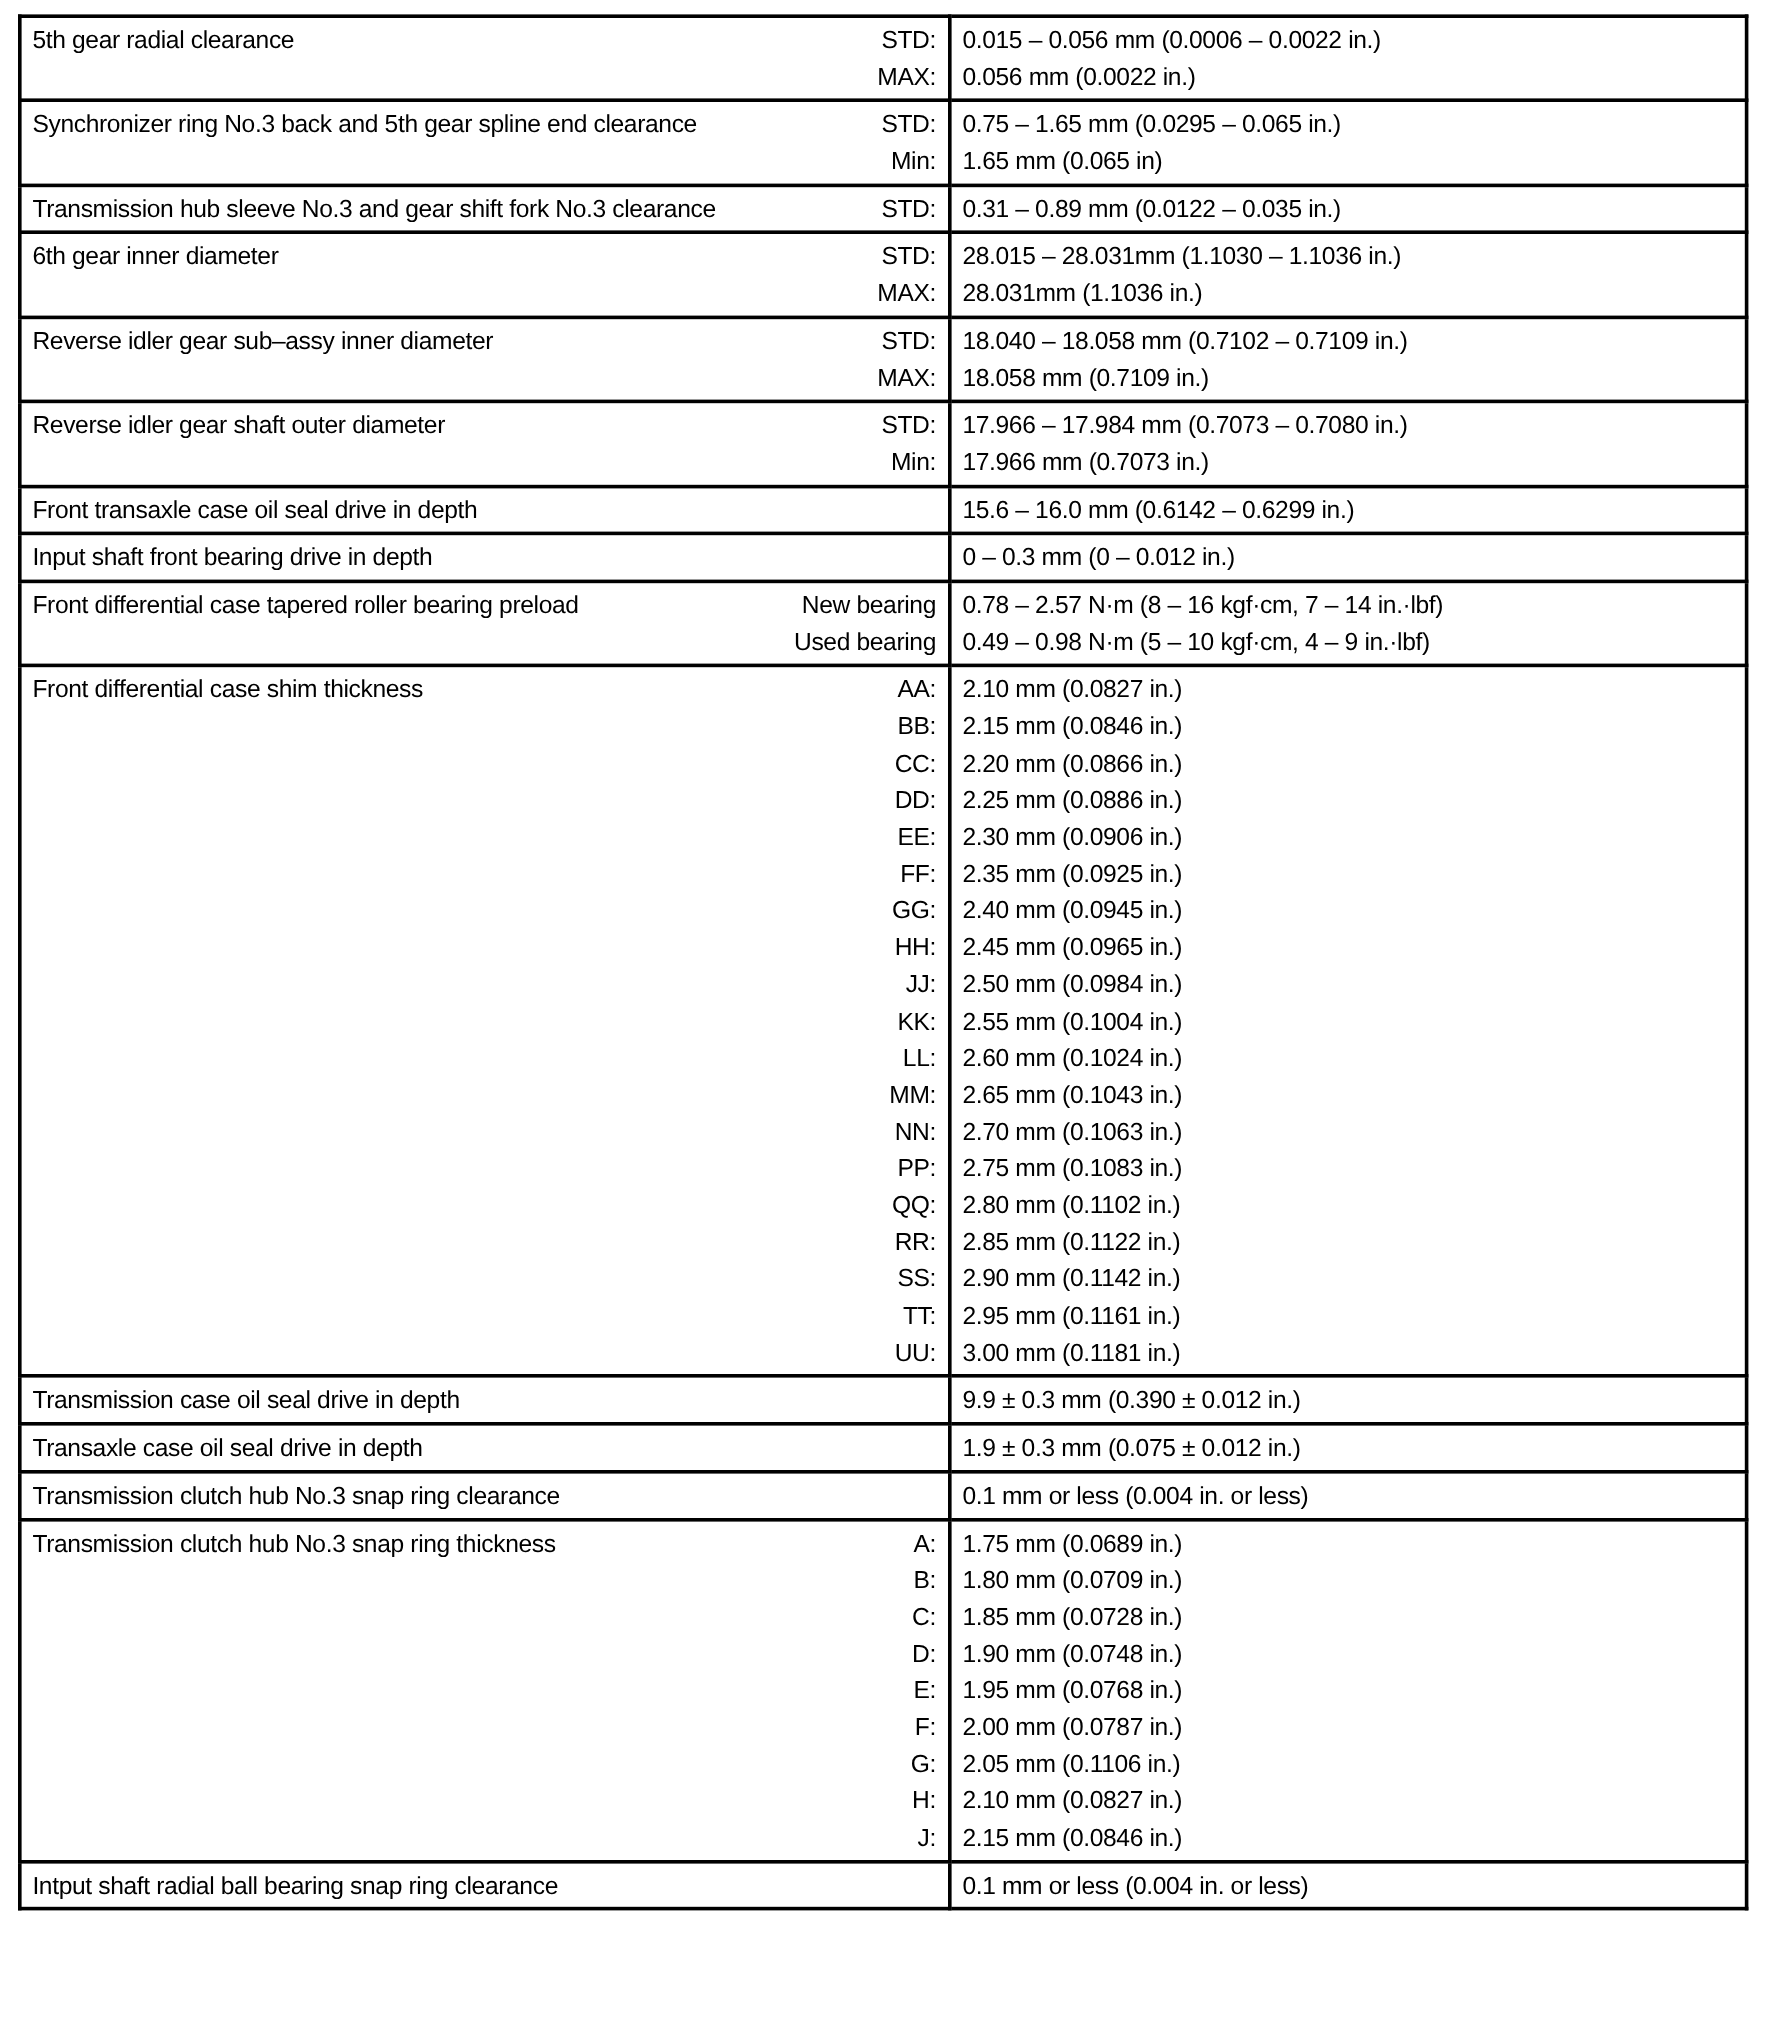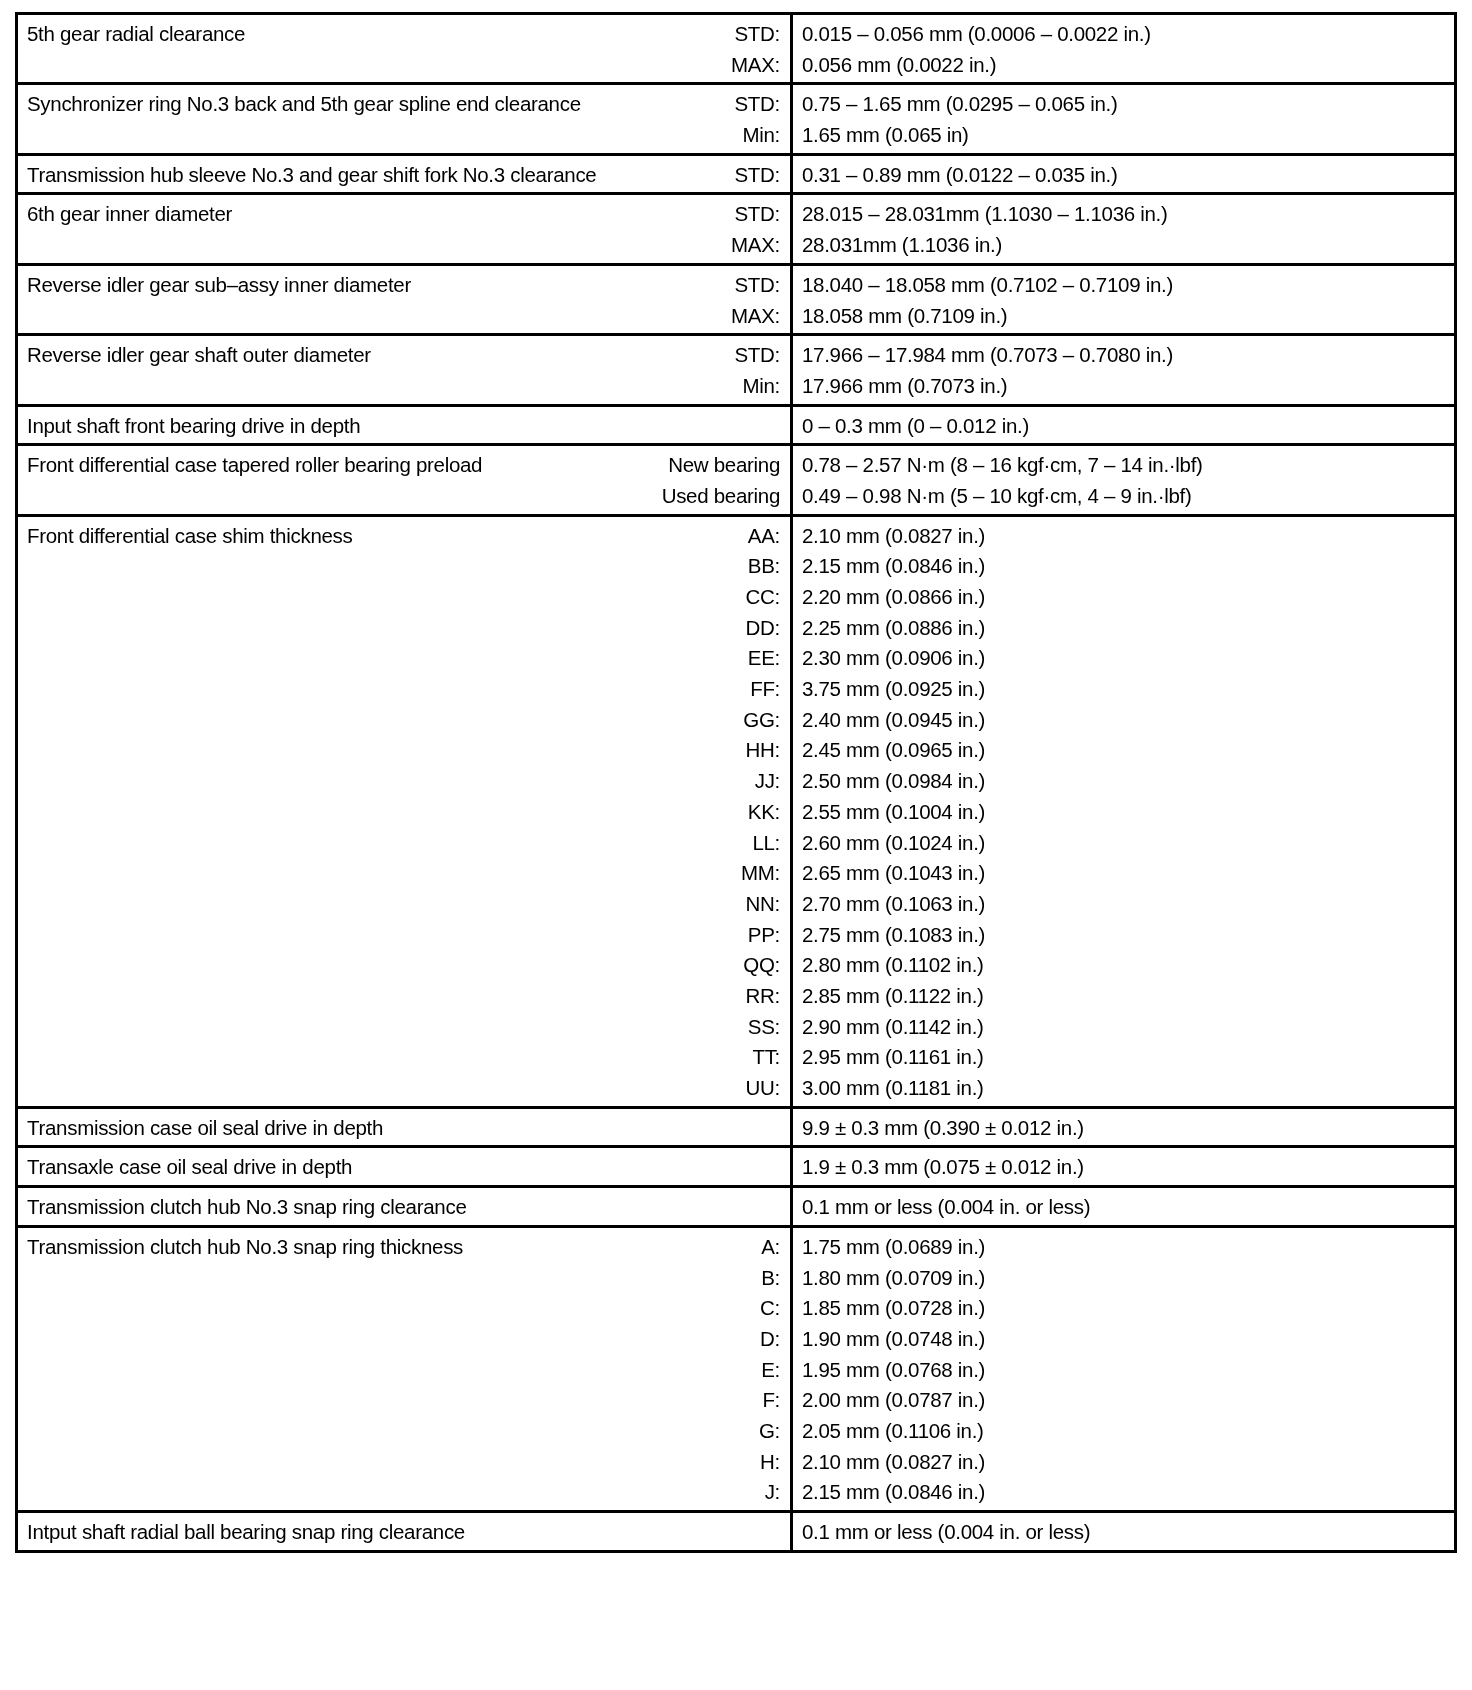--- a/index.html
+++ b/index.html
@@ -114,20 +114,33 @@
           </div>
         </td>
         <td class="val">
           <div>17.966 – 17.984 mm (0.7073 – 0.7080 in.)</div>
           <div>17.966 mm (0.7073 in.)</div>
         </td>
       </tr>
       <tr>
         <td class="item">
           <div class="inner">
+            <div class="name">Front transaxle case oil seal drive in depth</div>
+            <div class="keys">
+              <div></div>
+            </div>
+          </div>
+        </td>
+        <td class="val">
+          <div>15.6 – 16.0 mm (0.6142 – 0.6299 in.)</div>
+        </td>
+      </tr>
+      <tr>
+        <td class="item">
+          <div class="inner">
             <div class="name">Input shaft front bearing drive in depth</div>
             <div class="keys">
               <div></div>
             </div>
           </div>
         </td>
         <td class="val">
           <div>0 – 0.3 mm (0 – 0.012 in.)</div>
         </td>
       </tr>
@@ -172,21 +185,21 @@
               <div>UU:</div>
             </div>
           </div>
         </td>
         <td class="val">
           <div>2.10 mm (0.0827 in.)</div>
           <div>2.15 mm (0.0846 in.)</div>
           <div>2.20 mm (0.0866 in.)</div>
           <div>2.25 mm (0.0886 in.)</div>
           <div>2.30 mm (0.0906 in.)</div>
-          <div>3.75 mm (0.0925 in.)</div>
+          <div>2.35 mm (0.0925 in.)</div>
           <div>2.40 mm (0.0945 in.)</div>
           <div>2.45 mm (0.0965 in.)</div>
           <div>2.50 mm (0.0984 in.)</div>
           <div>2.55 mm (0.1004 in.)</div>
           <div>2.60 mm (0.1024 in.)</div>
           <div>2.65 mm (0.1043 in.)</div>
           <div>2.70 mm (0.1063 in.)</div>
           <div>2.75 mm (0.1083 in.)</div>
           <div>2.80 mm (0.1102 in.)</div>
           <div>2.85 mm (0.1122 in.)</div>

